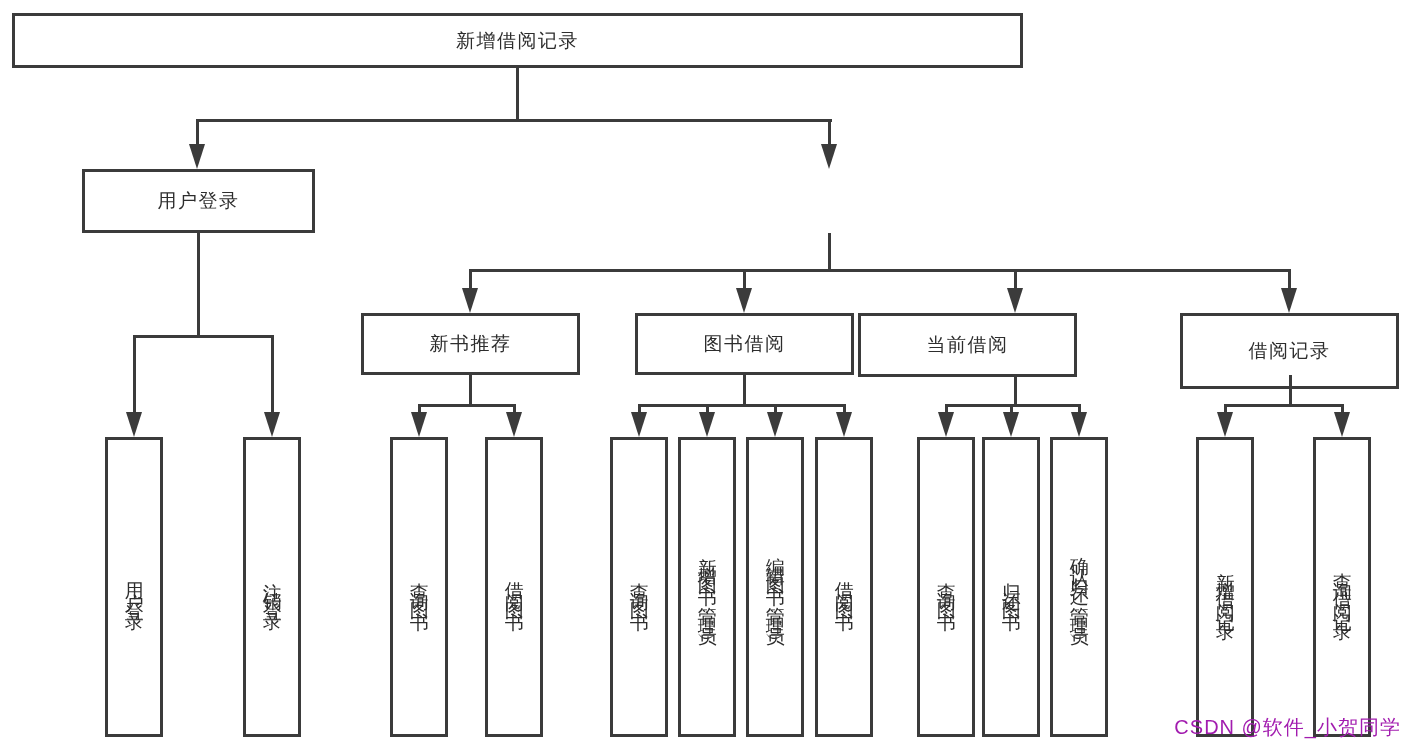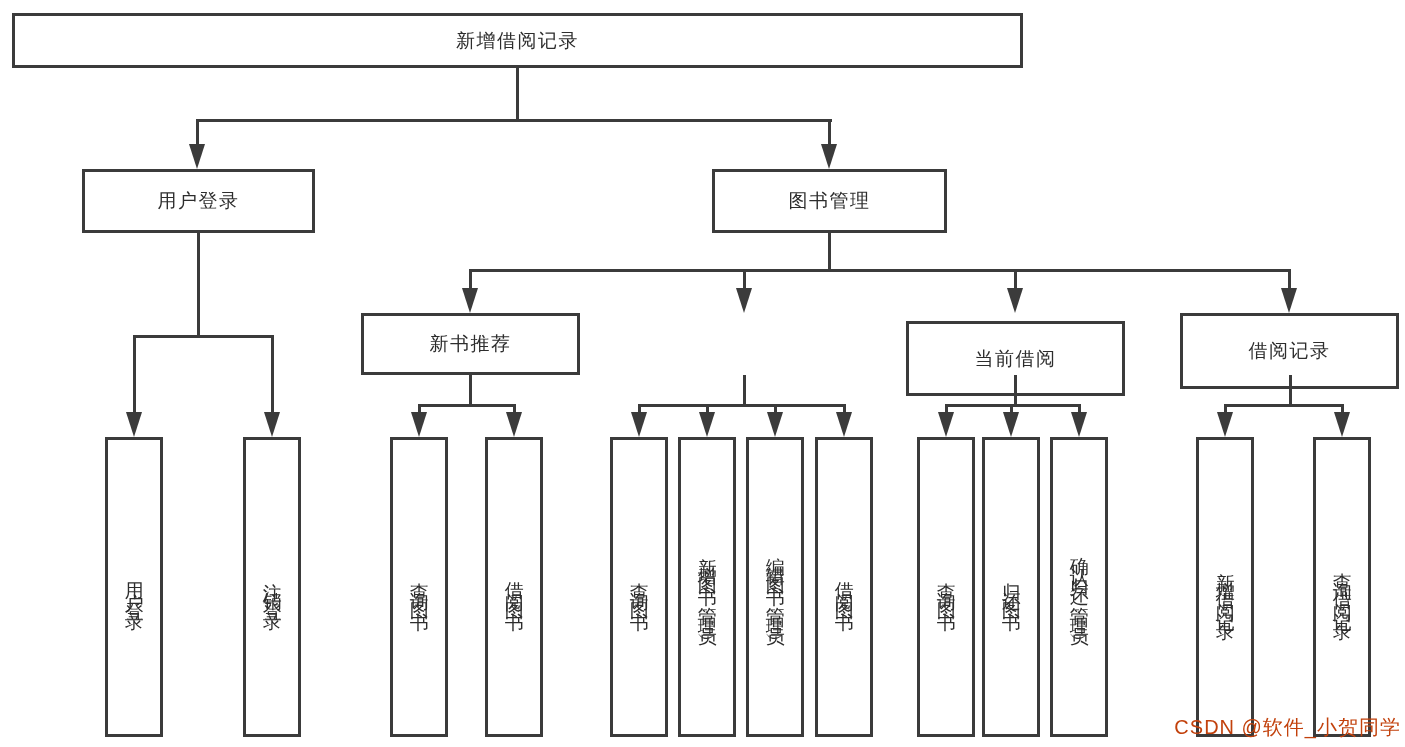--- a/index.html
+++ b/index.html
@@ -7,43 +7,40 @@
           font-family:"Liberation Sans","DejaVu Sans",sans-serif;}
   .box{position:absolute;box-sizing:border-box;border:3px solid #3b3b3b;background:#ffffff;
        display:flex;align-items:center;justify-content:center;color:#2d2d2d;}
   .hbox{font-size:19px;letter-spacing:1.5px;}
   .vbox{font-size:19px;}
   .vbox .vt{writing-mode:vertical-lr;text-orientation:mixed;letter-spacing:10px;line-height:1.4;}
   .v{position:absolute;width:3px;background:#3b3b3b;}
   .h{position:absolute;height:3px;background:#3b3b3b;}
   .a{position:absolute;width:0;height:0;border-left:8px solid transparent;
      border-right:8px solid transparent;border-top:25px solid #3b3b3b;}
-  .watermark{position:absolute;top:714px;right:4px;font-size:20px;color:#c2410c;letter-spacing:1px;}
+  .watermark{position:absolute;top:714px;right:4px;font-size:20px;color:#a21caf;letter-spacing:1px;}
 </style>
 </head>
 <body>
 
 <div id="canvas">
 
   <div class="box hbox" style="left:12px;top:13px;width:1011px;height:55px;">
     <span>新增借阅记录</span>
   </div>
 
   <div class="v" style="left:516px;top:66px;height:55px;"></div>
   <div class="h" style="left:196px;top:119px;width:636px;"></div>
   <div class="v" style="left:196px;top:119px;height:32px;"></div>
   <div class="a" style="left:189px;top:144px;"></div>
   <div class="v" style="left:828px;top:119px;height:32px;"></div>
   <div class="a" style="left:821px;top:144px;"></div>
 
   <div class="box hbox" style="left:82px;top:169px;width:233px;height:64px;">
     <span>用户登录</span>
-  </div>
-  <div class="box hbox" style="left:712px;top:169px;width:235px;height:64px;">
-    <span>图书管理</span>
   </div>
 
   <div class="v" style="left:197px;top:233px;height:104px;"></div>
   <div class="h" style="left:133px;top:335px;width:141px;"></div>
   <div class="v" style="left:133px;top:335px;height:80px;"></div>
   <div class="a" style="left:126px;top:412px;"></div>
   <div class="v" style="left:271px;top:335px;height:80px;"></div>
   <div class="a" style="left:264px;top:412px;"></div>
 
   <div class="v" style="left:828px;top:233px;height:38px;"></div>
@@ -53,21 +50,24 @@
   <div class="v" style="left:743px;top:269px;height:20px;"></div>
   <div class="a" style="left:736px;top:288px;"></div>
   <div class="v" style="left:1014px;top:269px;height:20px;"></div>
   <div class="a" style="left:1007px;top:288px;"></div>
   <div class="v" style="left:1288px;top:269px;height:20px;"></div>
   <div class="a" style="left:1281px;top:288px;"></div>
 
   <div class="box hbox" style="left:361px;top:313px;width:219px;height:62px;">
     <span>新书推荐</span>
   </div>
-  <div class="box hbox" style="left:906px;top:313px;width:219px;height:75px;margin-top:8px;">
+  <div class="box hbox" style="left:635px;top:313px;width:219px;height:62px;">
+    <span>图书借阅</span>
+  </div>
+  <div class="box hbox" style="left:858px;top:313px;width:219px;height:64px;">
     <span>当前借阅</span>
   </div>
   <div class="box hbox" style="left:1180px;top:313px;width:219px;height:76px;">
     <span>借阅记录</span>
   </div>
 
   <div class="v" style="left:469px;top:375px;height:32px;"></div>
   <div class="h" style="left:418px;top:404px;width:98px;"></div>
   <div class="v" style="left:418px;top:404px;height:12px;"></div>
   <div class="a" style="left:411px;top:412px;"></div>

